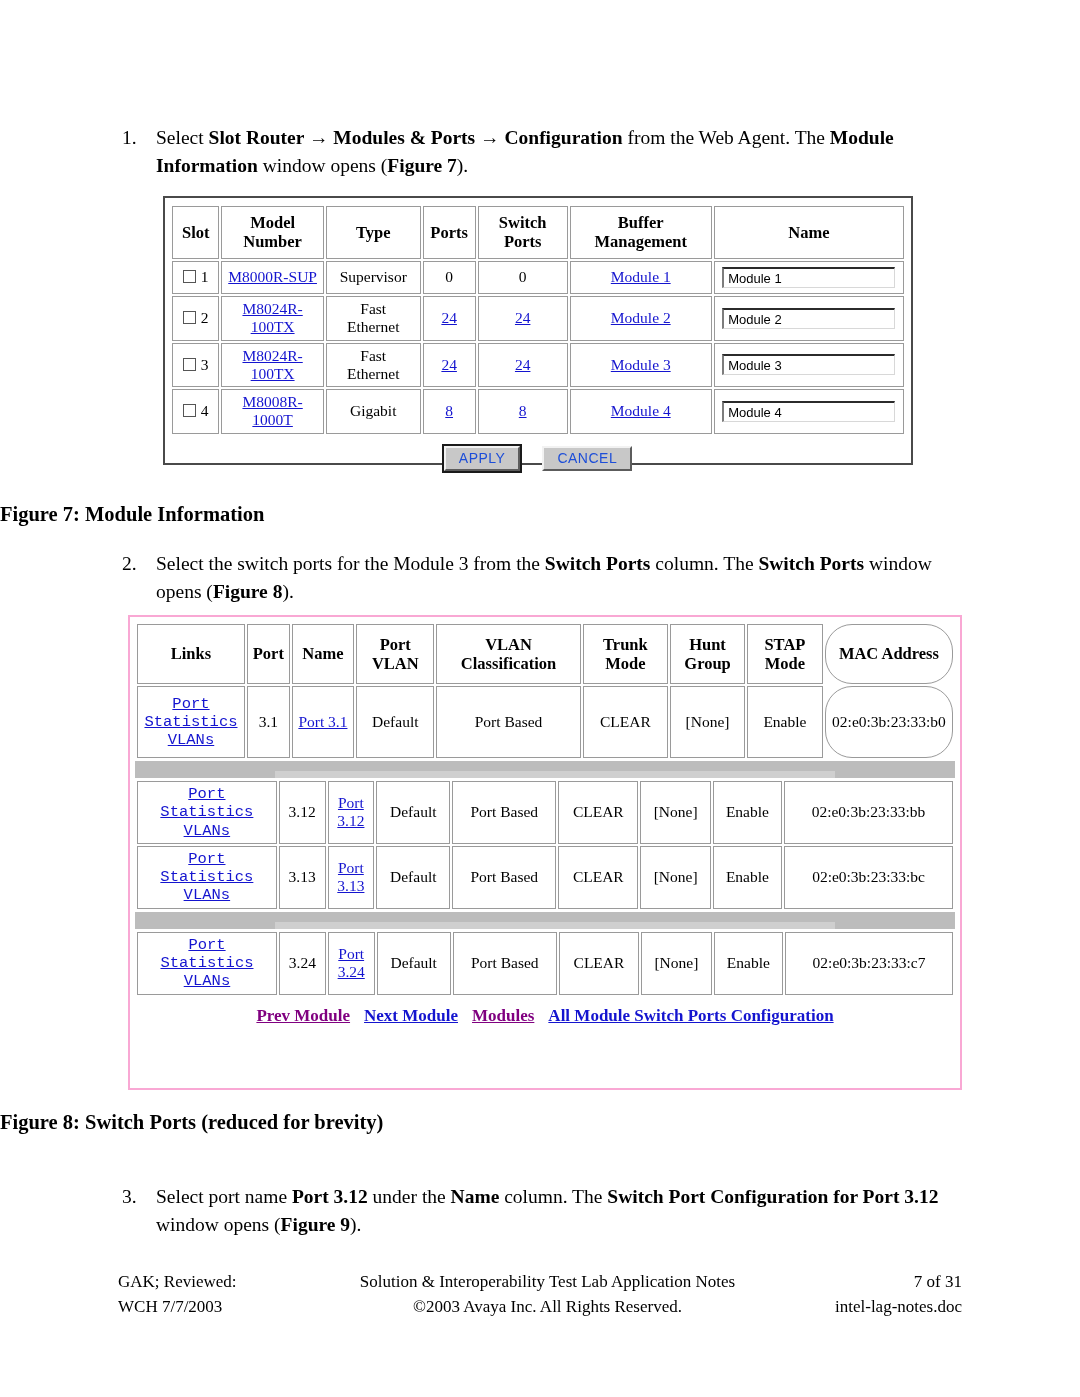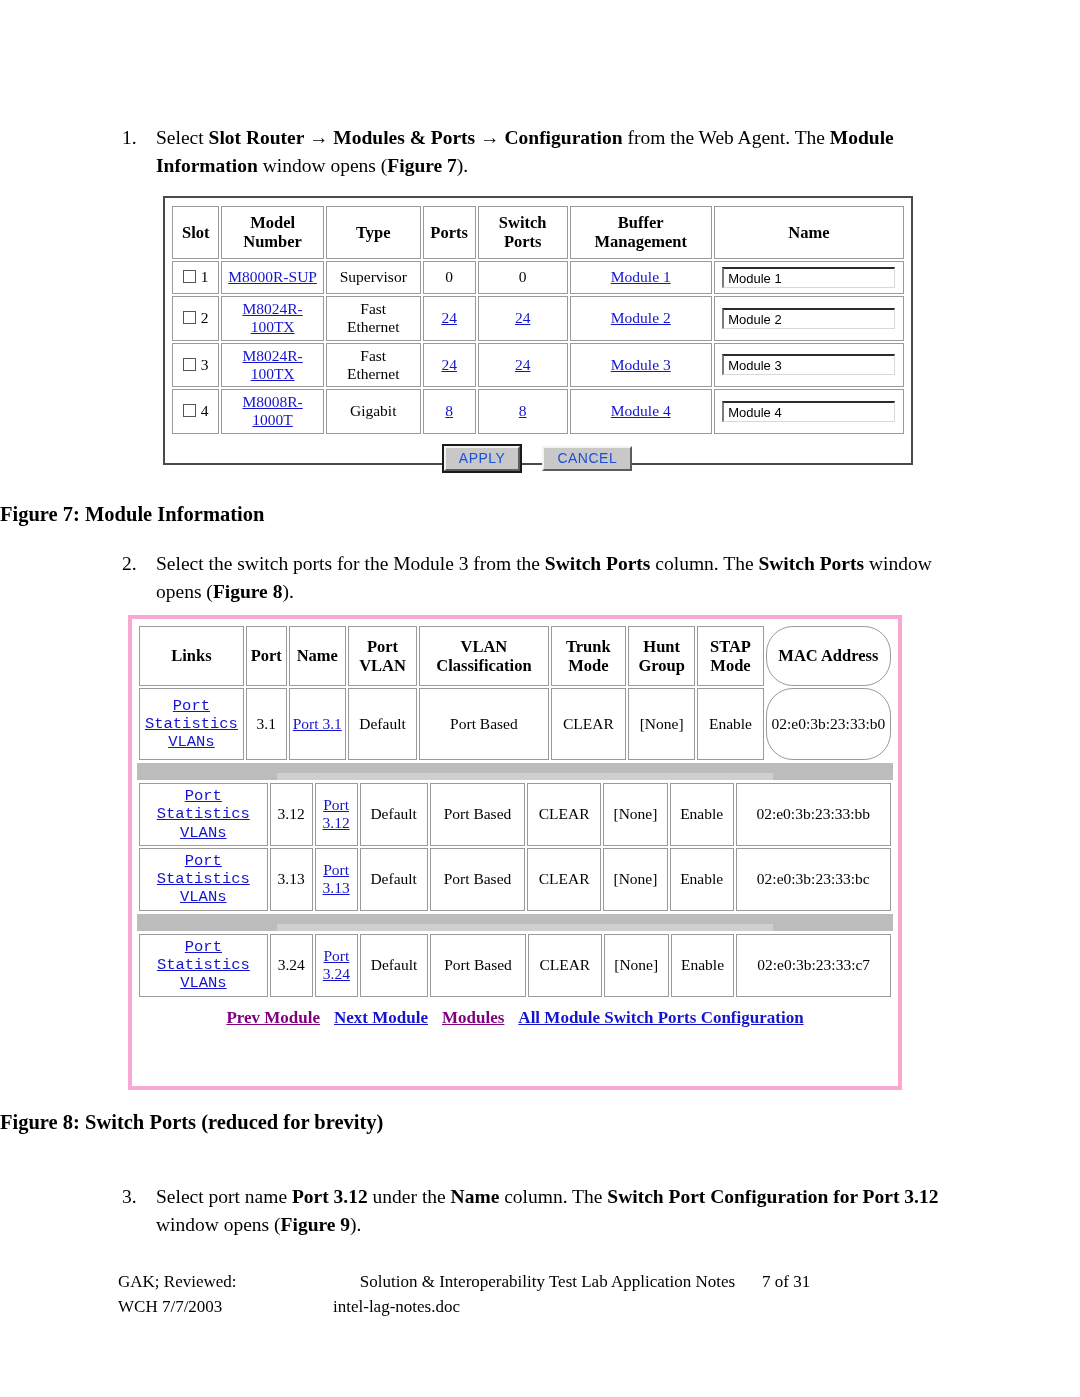--- a/index.html
+++ b/index.html
@@ -159,24 +159,24 @@
   .winbtn.default {
     outline: 2px solid #1a1a1a;
     outline-offset: 0px;
   }
 
   
   #fig8 {
     position: absolute;
     left: 128px;
     top: 615px;
-    width: 774px;
+    width: 834px;
     height: 475px;
     background: #ffffff;
-    border: 4px solid #f9a8d4;
+    border: 2px solid #f9a8d4;
     box-sizing: border-box;
     padding: 5px 5px 4px 5px;
     overflow: hidden;
   }
 
   #tbl8 .c8-links { width: 104px; }
   #tbl8 .c8-port  { width: 38px; }
   #tbl8 .c8-name  { width: 60px; }
   #tbl8 .c8-pvlan { width: 78px; }
   #tbl8 .c8-vcls  { width: 148px; }
@@ -229,21 +229,21 @@
     font-size: 17px;
     line-height: 1.45;
   }
   #footer .frow {
     display: flex;
     padding: 0 118px;
     box-sizing: border-box;
   }
   #footer .fleft   { width: 215px; text-align: left; }
   #footer .fcenter { flex: 1 1 auto; text-align: center; }
-  #footer .fright  { width: 200px; }
+  #footer .fright  { width: 200px; text-align: right; }
 </style>
 </head>
 <body>
 
 <div class="page">
 
   <div class="step" id="step1">
     <span class="step-num">1.</span>
     <span class="step-body"><span>Select </span><span class="b">Slot Router</span><span class="b"> → </span><span class="b">Modules &amp; Ports</span><span class="b"> → </span><span class="b">Configuration</span><span> from the Web Agent.  The </span><span class="b">Module Information</span><span> window opens (</span><span class="b">Figure 7</span><span>).</span></span>
   </div>
@@ -449,17 +449,18 @@
   </div>
 
   <div id="footer">
     <div class="frow">
       <div class="fleft">GAK; Reviewed:</div>
       <div class="fcenter">Solution &amp; Interoperability Test Lab Application Notes</div>
       <div class="fright">7 of 31</div>
     </div>
     <div class="frow">
       <div class="fleft">WCH 7/7/2003</div>
+      <div class="fcenter">©2003 Avaya Inc. All Rights Reserved.</div>
       <div class="fright">intel-lag-notes.doc</div>
     </div>
   </div>
 
 </div>
 
 </body></html>

